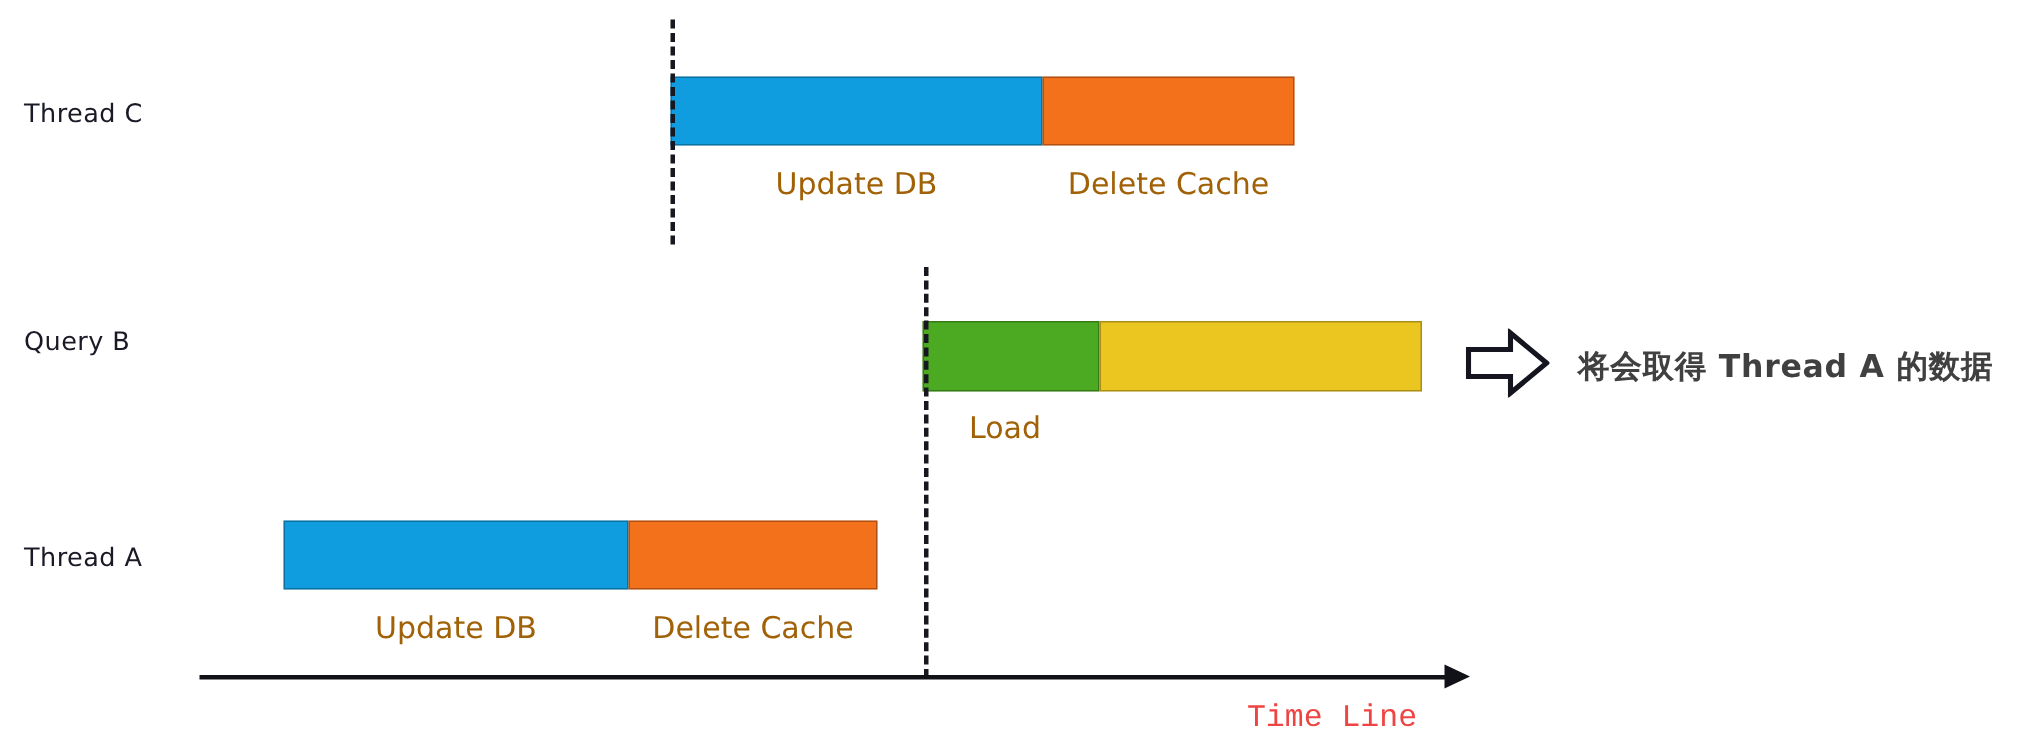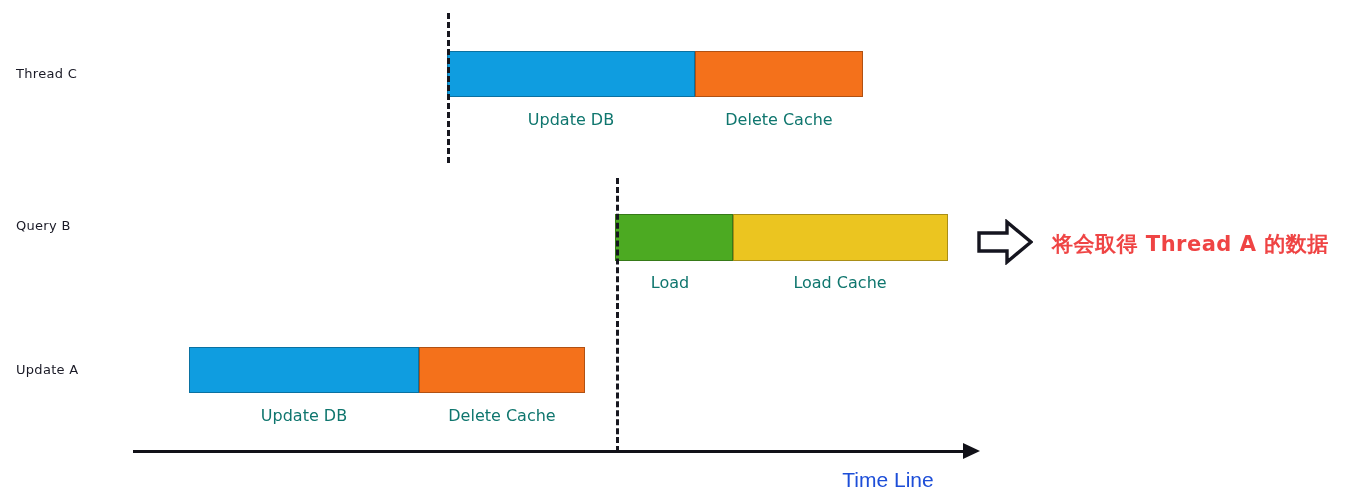--- a/index.html
+++ b/index.html
@@ -13,35 +13,35 @@
   #stage {
     position: relative;
     width: 1354px;
     height: 500px;
     background: #ffffff;
     overflow: hidden;
   }
   .lane-label {
     position: absolute;
     font-family: "DejaVu Sans", sans-serif;
-    font-size: 13px;
+    font-size: 17px;
     color: #1a1a26;
     letter-spacing: 0.3px;
     white-space: nowrap;
   }
   .bar {
     position: absolute;
     box-sizing: border-box;
     border: 1px solid rgba(0,0,0,0.28);
   }
   .seg-label {
     position: absolute;
     font-family: "DejaVu Sans", sans-serif;
-    font-size: 16px;
-    color: #0f766e;
+    font-size: 20px;
+    color: #a16207;
     white-space: nowrap;
     text-align: center;
     transform: translateX(-50%);
   }
   .dashed-line {
     position: absolute;
     width: 0;
     border-left: 3px dashed #17171f;
   }
   .axis {
@@ -52,57 +52,56 @@
   .axis-head {
     position: absolute;
     width: 0;
     height: 0;
     border-top: 8px solid transparent;
     border-bottom: 8px solid transparent;
     border-left: 17px solid #111118;
   }
   .axis-caption {
     position: absolute;
-    font-family: Liberation Sans, sans-serif;
+    font-family: Liberation Mono, monospace;
     font-size: 21px;
-    color: #1d4ed8;
+    color: #ef4444;
     white-space: nowrap;
     transform: translateX(-50%);
   }
   .note-arrow {
     position: absolute;
   }
   .note-text {
     position: absolute;
     font-family: "DejaVu Sans", sans-serif;
     font-size: 21px;
     font-weight: 700;
-    color: #ef4444;
+    color: #404040;
     white-space: nowrap;
     letter-spacing: 0.5px;
   }
 </style>
 </head>
 <body>
 
 <div id="stage">
 
   <div class="lane-label" style="left:16px; top:66px;">Thread C</div>
   <div class="bar" style="left:447px; top:51px; width:248px; height:46px; background:#0f9de0;"></div>
   <div class="bar" style="left:695px; top:51px; width:168px; height:46px; background:#f4711b;"></div>
   <div class="seg-label" style="left:571px; top:110px;">Update DB</div>
   <div class="seg-label" style="left:779px; top:110px;">Delete Cache</div>
 
   <div class="lane-label" style="left:16px; top:218px;">Query B</div>
   <div class="bar" style="left:615px; top:214px; width:118px; height:47px; background:#4caa22;"></div>
   <div class="bar" style="left:733px; top:214px; width:215px; height:47px; background:#ebc520;"></div>
   <div class="seg-label" style="left:670px; top:273px;">Load</div>
-  <div class="seg-label" style="left:840px; top:273px;">Load Cache</div>
 
-  <div class="lane-label" style="left:16px; top:362px;">Update A</div>
+  <div class="lane-label" style="left:16px; top:362px;">Thread A</div>
   <div class="bar" style="left:189px; top:347px; width:230px; height:46px; background:#0f9de0;"></div>
   <div class="bar" style="left:419px; top:347px; width:166px; height:46px; background:#f4711b;"></div>
   <div class="seg-label" style="left:304px; top:406px;">Update DB</div>
   <div class="seg-label" style="left:502px; top:406px;">Delete Cache</div>
 
   <div class="dashed-line" style="left:447px; top:13px; height:150px;"></div>
   <div class="dashed-line" style="left:616px; top:178px; height:274px;"></div>
 
   <div class="axis" style="left:133px; top:450px; width:832px;"></div>
   <div class="axis-head" style="left:963px; top:443px;"></div>

